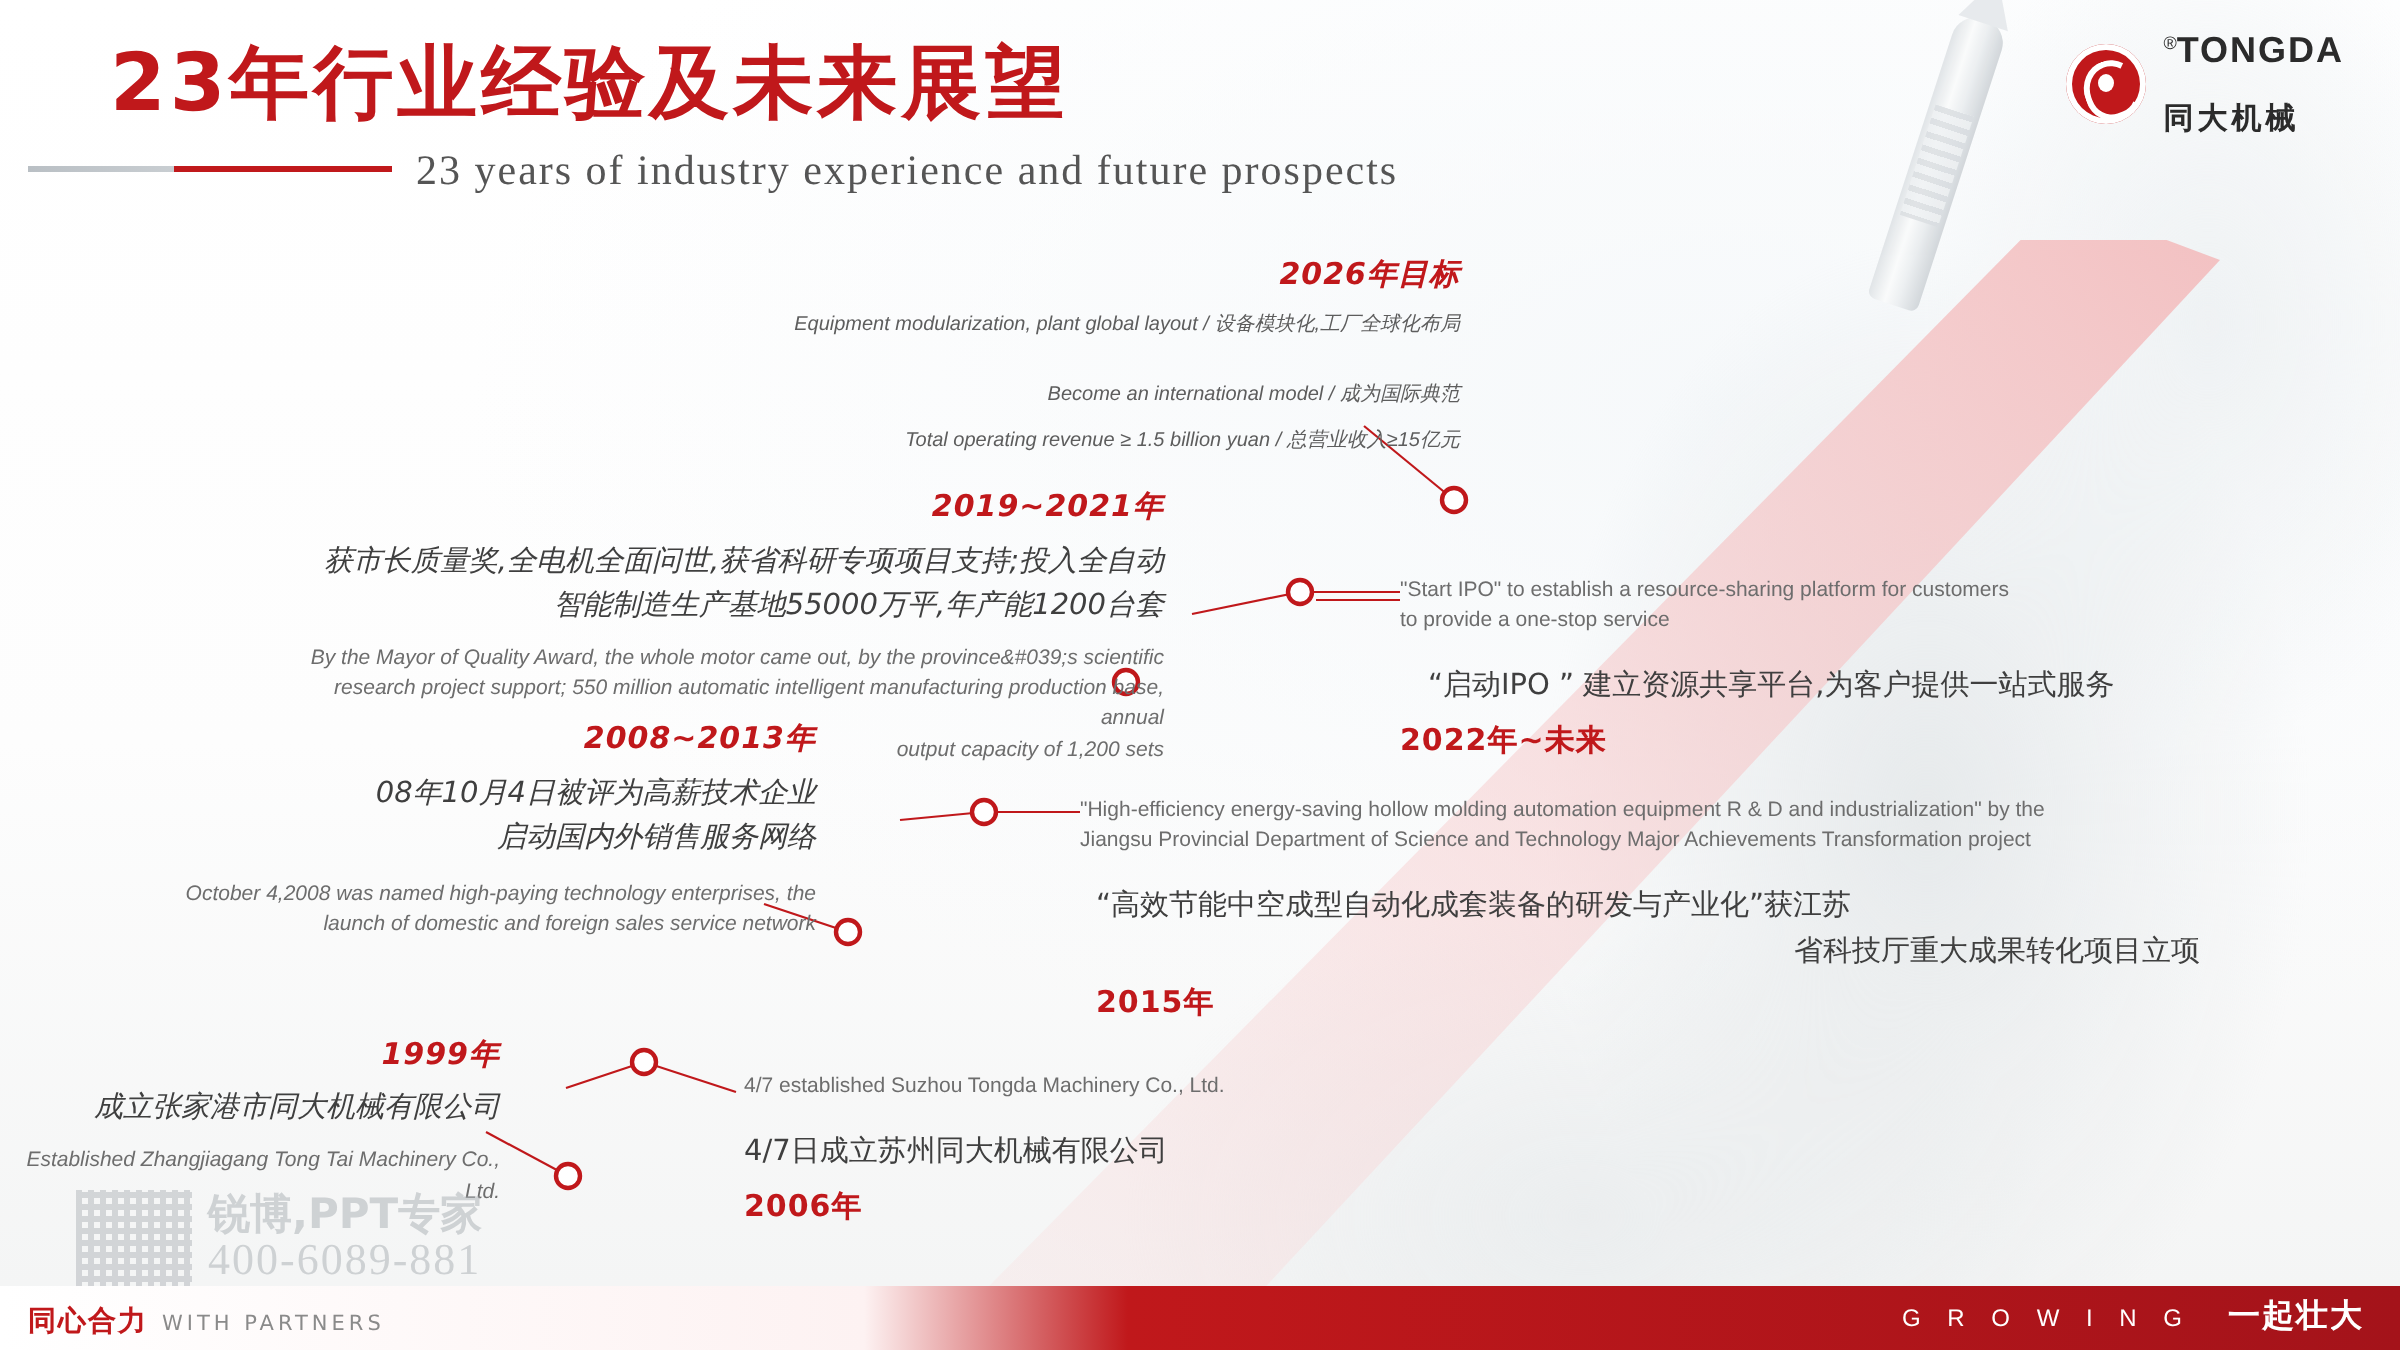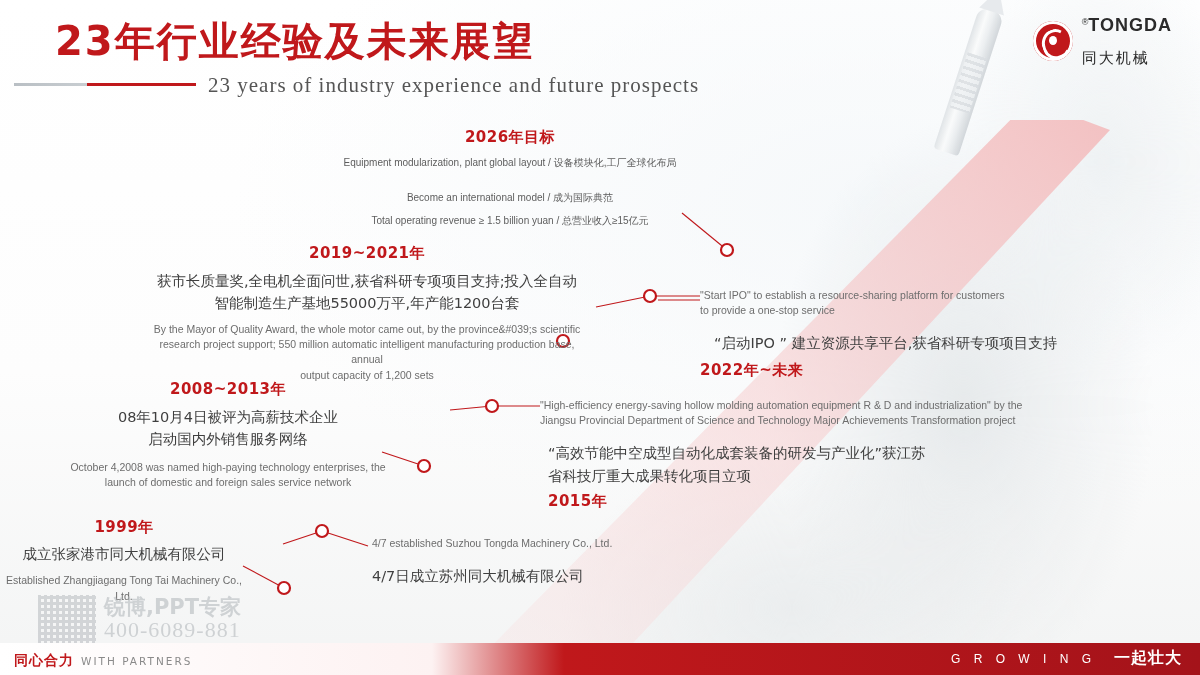--- a/index.html
+++ b/index.html
@@ -84,44 +84,44 @@
     border:3px solid #fff; border-radius:50% 50% 45% 45%;
     border-right-color:transparent;
     transform:rotate(-20deg);
   }
   .logo-mark:after{
     content:""; position:absolute; left:16px; top:15px; width:8px; height:9px;
     background:#fff; border-radius:50%;
   }
   .logo-text { line-height:1.05; }
   .logo-en { font-size:18px; font-weight:bold; color:#2b2b2b; letter-spacing:1px; }
-  .logo-cn { font-size:15px; font-weight:normal; color:#2b2b2b; letter-spacing:2px; font-family:"DejaVu Sans", sans-serif;margin-top:16px;}
+  .logo-cn { font-size:15px; font-weight:bold; color:#2b2b2b; letter-spacing:2px; font-family:"DejaVu Sans", sans-serif;margin-top:16px;}
   .logo-reg { font-size:9px; color:#2b2b2b; vertical-align:super; }
 
   
   .tl { position:absolute; inset:0; pointer-events:none; }
 
   
   .blk { position:absolute; }
   .yr {
     color:#C0181B; font-weight:bold; font-size:15px;
     font-family:"DejaVu Sans", sans-serif;
     letter-spacing:.5px;
   }
   .cn { color:#3f3f3f; font-size:14.5px; font-family:"DejaVu Sans", sans-serif; line-height:1.55; }
   .en { color:#6d6d6d; font-size:10.5px; line-height:1.45; }
   .en-mid { color:#5d5d5d; font-size:10px; line-height:1.5; }
-  .ta-r { text-align:center; }
+  .ta-r { text-align:right;font-style:italic; }
   .ta-l { text-align:left; }
 
   
   #b2026 { right:470px; top:128px; width:440px; }
   #b2019 { right:618px; top:244px; width:430px; }
   #b2022 { left:700px; top:288px; width:360px; }
-  #b2008 { right:792px; top:380px; width:360px; }
+  #b2008 { right:792px; top:360px; width:360px; }
   #b2015 { left:540px; top:398px; width:560px; }
   #b1999 { right:950px; top:518px; width:252px; }
   #b2006 { left:372px; top:536px; width:320px; }
 
   
   .footer {
     position:absolute; left:0; bottom:0; width:100%; height:32px;
     background:linear-gradient(90deg,#ffffff 0%,#fdf2f2 36%,#C0181B 47%,#A4131A 100%);
   }
   .footer-left {
@@ -238,49 +238,50 @@
     <div class="cn" style="margin-top:7px;">获市长质量奖,全电机全面问世,获省科研专项项目支持;投入全自动</div>
     <div class="cn">智能制造生产基地55000万平,年产能1200台套</div>
     <div class="en" style="margin-top:7px;">By the Mayor of Quality Award, the whole motor came out, by the province&amp;#039;s scientific</div>
     <div class="en">research project support; 550 million automatic intelligent manufacturing production base, annual</div>
     <div class="en">output capacity of 1,200 sets</div>
   </div>
 
   <div class="blk ta-l" id="b2022">
     <div class="en">"Start IPO" to establish a resource-sharing platform for customers</div>
     <div class="en">to provide a one-stop service</div>
-    <div class="cn" style="margin-top:14px; margin-left:14px;">“启动IPO ” 建立资源共享平台,获省科研专项项目支持</div>
+    <div class="cn" style="margin-top:14px; margin-left:14px;">“启动IPO ” 建立资源共享平台,为客户提供一站式服务</div>
     <div class="yr" style="margin-top:6px;">2022年~未来</div>
   </div>
 
   <div class="blk ta-r" id="b2008">
     <div class="yr">2008~2013年</div>
     <div class="cn" style="margin-top:7px;">08年10月4日被评为高薪技术企业</div>
     <div class="cn">启动国内外销售服务网络</div>
     <div class="en" style="margin-top:9px;">October 4,2008 was named high-paying technology enterprises, the</div>
     <div class="en">launch of domestic and foreign sales service network</div>
   </div>
 
   <div class="blk ta-l" id="b2015">
     <div class="en">"High-efficiency energy-saving hollow molding automation equipment R &amp; D and industrialization" by the</div>
     <div class="en">Jiangsu Provincial Department of Science and Technology Major Achievements Transformation project</div>
     <div class="cn" style="margin-top:14px; margin-left:8px;">“高效节能中空成型自动化成套装备的研发与产业化”获江苏</div>
-    <div class="cn" style="margin-left:8px;">省科技厅重大成果转化项目立项</div>
+    <div class="cn" style="margin-left:8px;text-align:right;">省科技厅重大成果转化项目立项</div>
     <div class="yr" style="margin-top:5px; margin-left:8px;">2015年</div>
   </div>
 
   <div class="blk ta-r" id="b1999">
     <div class="yr">1999年</div>
     <div class="cn" style="margin-top:6px;">成立张家港市同大机械有限公司</div>
     <div class="en" style="margin-top:8px;">Established Zhangjiagang Tong Tai Machinery Co., Ltd.</div>
   </div>
 
   <div class="blk ta-l" id="b2006">
     <div class="en">4/7 established Suzhou Tongda Machinery Co., Ltd.</div>
     <div class="cn" style="margin-top:14px;">4/7日成立苏州同大机械有限公司</div>
+    <div class="yr" style="margin-top:6px;">2006年</div>
   </div>
 
   <div class="wm">
     <div class="wm-qr"></div>
     <div class="wm-t1">锐博,PPT专家</div>
     <div class="wm-t2">400-6089-881</div>
     <div class="wm-t3">北京  上海  广州  深圳  重庆  成都</div>
   </div>
 
   <div class="footer">

